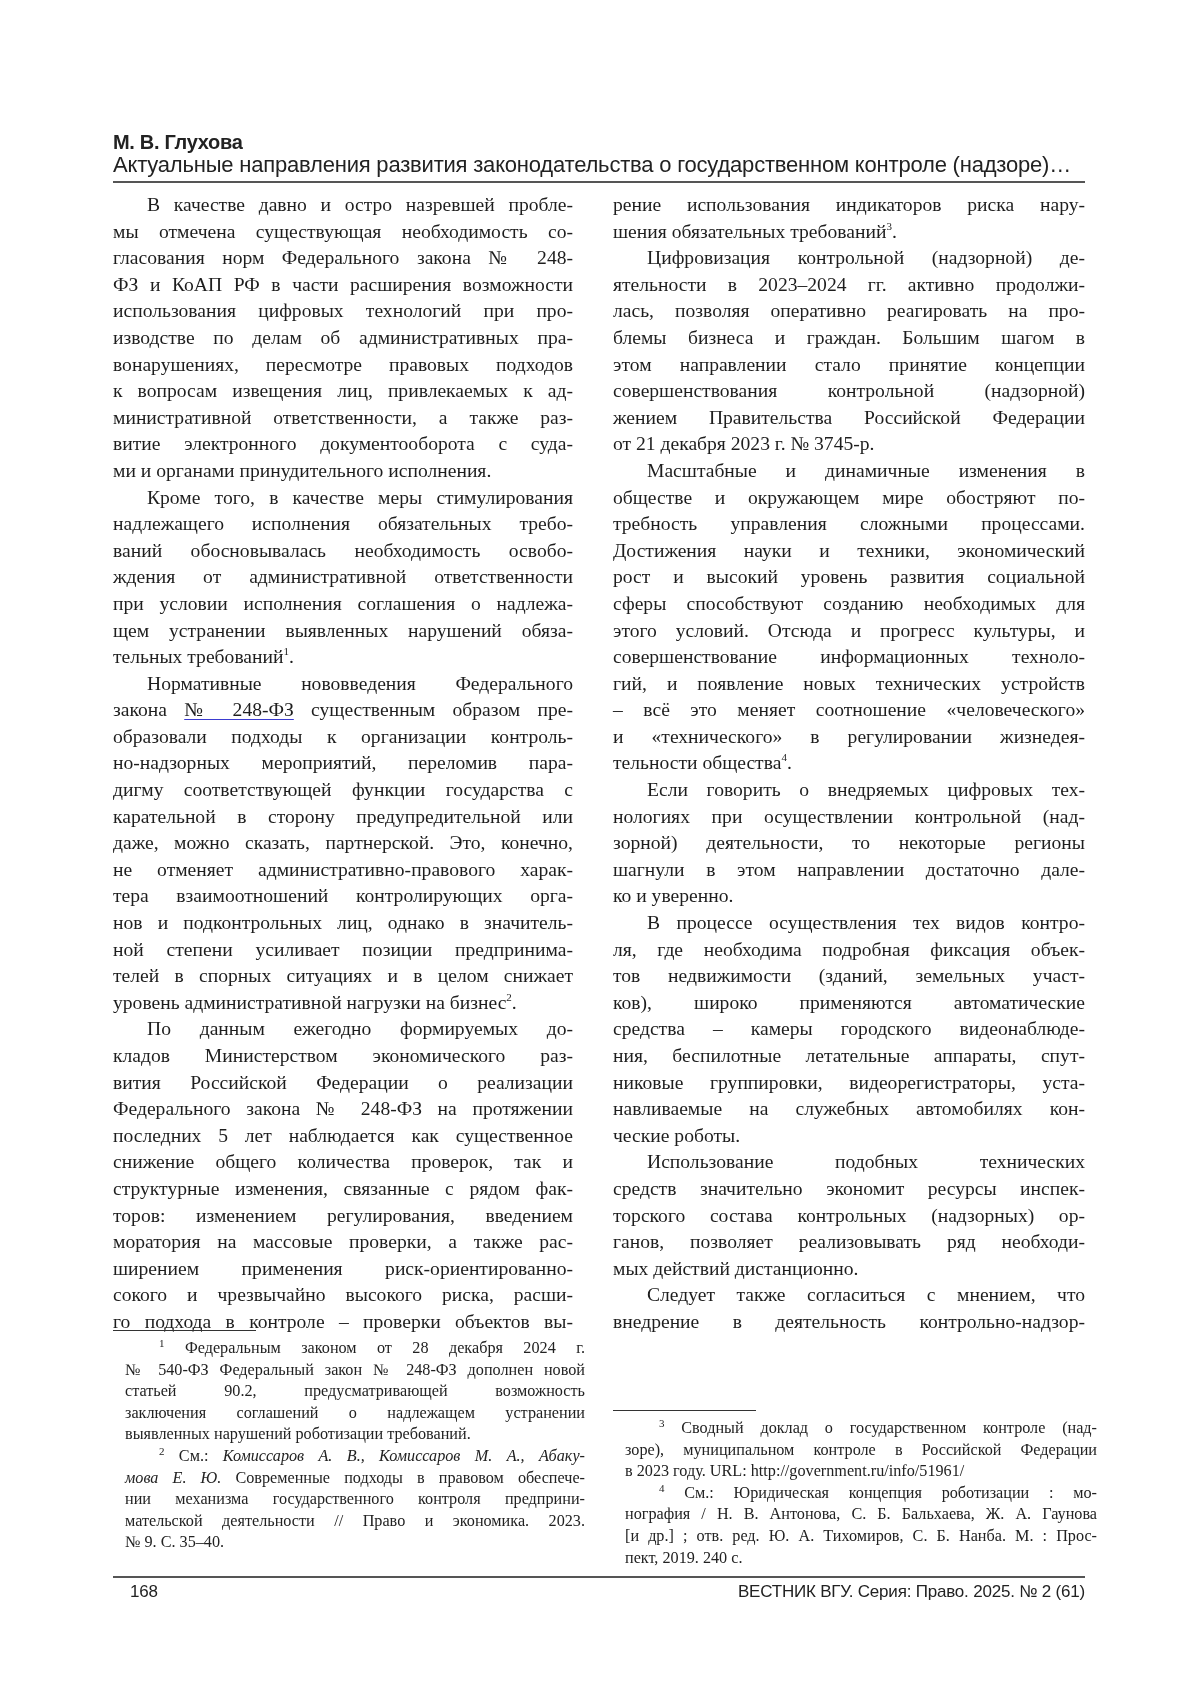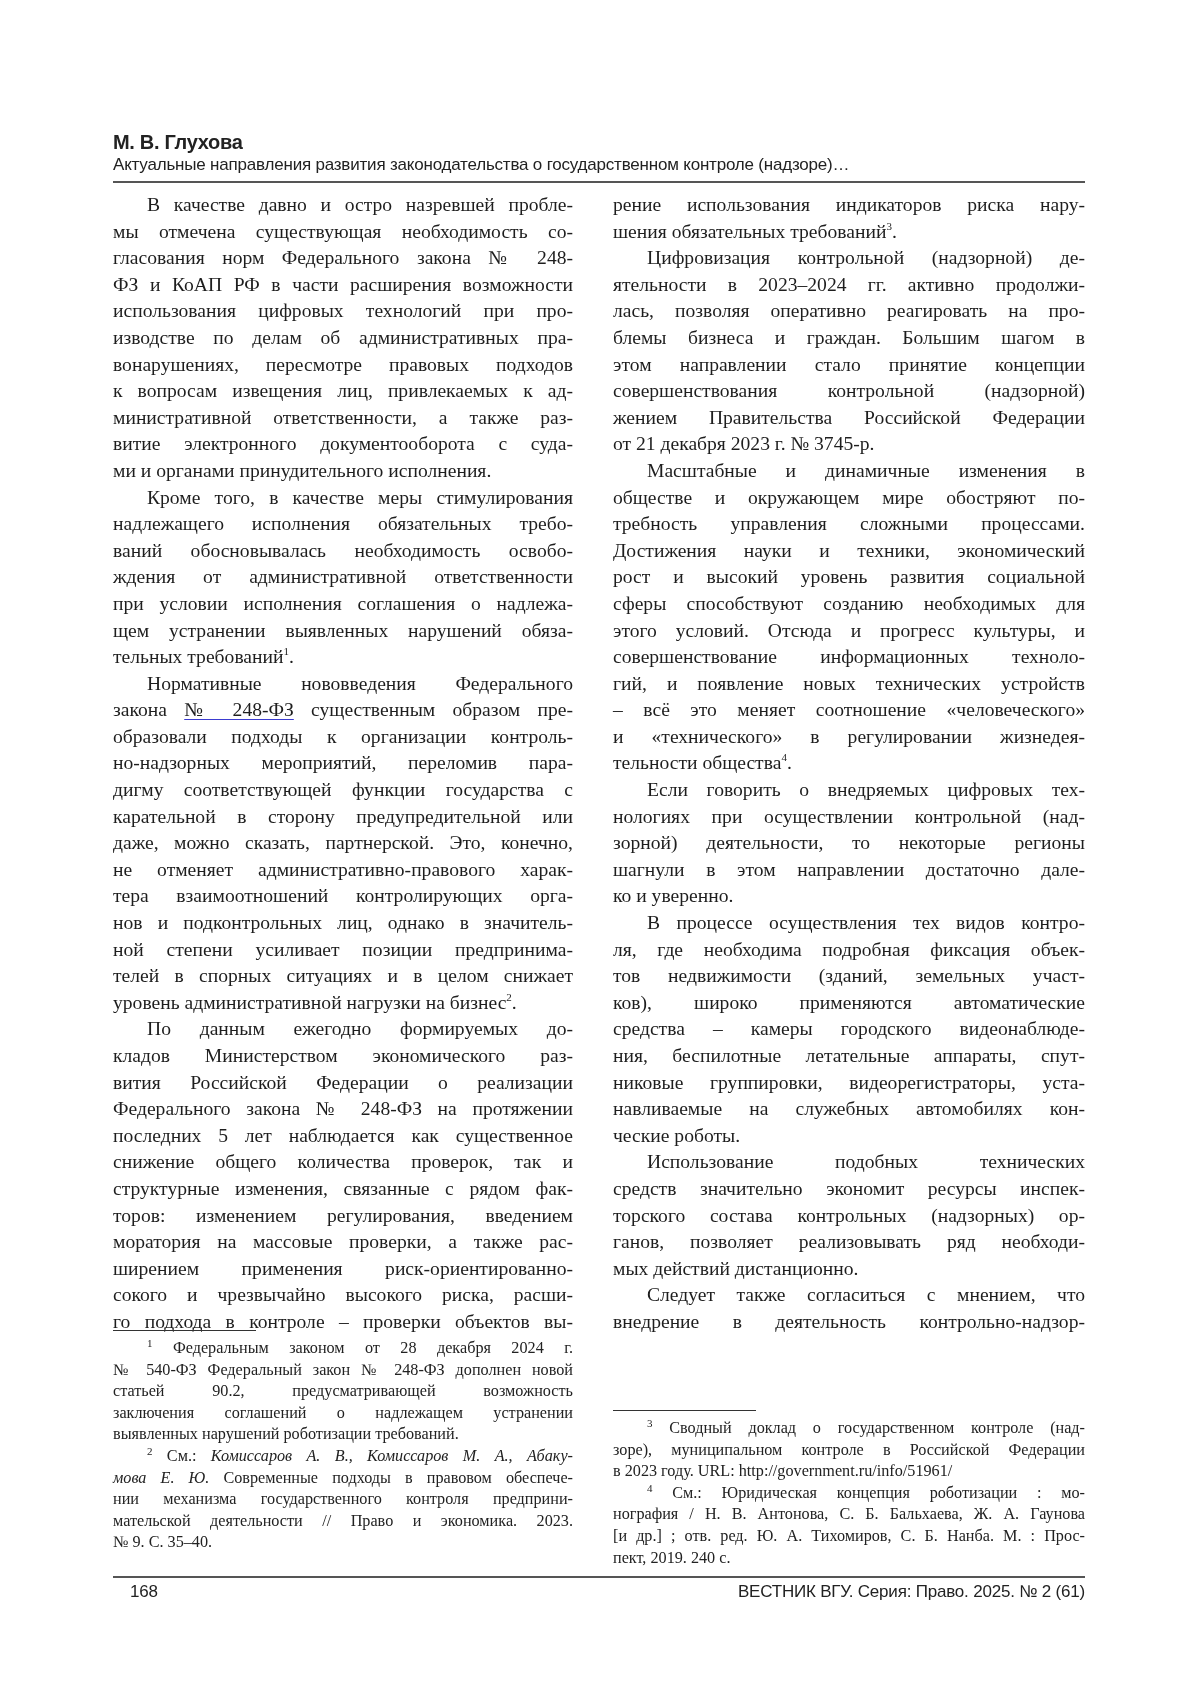--- a/index.html
+++ b/index.html
@@ -1,36 +1,36 @@
 <!DOCTYPE html>
 <html><head>
 <meta charset="utf-8">
 <style>
   html, body { margin: 0; padding: 0; background: #ffffff; }
   body { width: 1200px; height: 1697px; position: relative; overflow: hidden; color: #1a1a1a; }
   .page { position: absolute; left: 0; top: 0; width: 1200px; height: 1697px; }
 
   .running-head { position: absolute; left: 113px; top: 131px; width: 972px; }
   .rh-author { font-family: "Liberation Sans", sans-serif; font-weight: bold; font-size: 20px; letter-spacing: -0.3px; line-height: 22px; color: #222; }
-  .rh-title { font-family: "Liberation Sans", sans-serif; font-size: 17px; line-height: 24px; color: #222; letter-spacing: -0.2px; white-space: nowrap; }
+  .rh-title { font-family: "Liberation Sans", sans-serif; font-size: 22px; line-height: 24px; color: #222; letter-spacing: -0.2px; white-space: nowrap; }
   .rule-top { position: absolute; left: 113px; top: 181px; width: 972px; height: 0; border-top: 2px solid #555; }
 
   .col { position: absolute; top: 192px; width: 460px; font-family: "Liberation Serif", serif; font-size: 19.6px; line-height: 26.6px; color: #1e1e1e; }
   .col-left { left: 113px; }
   .col-right { left: 613px; width: 472px; }
   .col p { margin: 0; text-align: justify; text-indent: 34px; hyphens: manual; }
   .col p.cont { text-indent: 0; }
   .ln { display: block; text-align: justify; text-align-last: justify; white-space: nowrap; }
   .ln.last { text-align-last: left; }
   .ln.ind { padding-left: 34px; }
   sup { font-size: 11px; vertical-align: super; line-height: 0; }
   a.link { color: inherit; text-decoration: underline; text-decoration-color: #3b3bd0; text-underline-offset: 3px; }
 
   .fn-rule { position: absolute; width: 143px; height: 0; border-top: 1.5px solid #333; }
-  .fn { position: absolute; font-family: "Liberation Serif", serif; font-size: 16.2px; line-height: 21.6px; color: #222; }
+  .fn { position: absolute; font-family: "Liberation Serif", serif; font-size: 16.2px; line-height: 21.6px; color: #222; margin-left: 12px; }
   .fn .ln.ind { padding-left: 34px; }
   .fn em { font-style: italic; }
 
   .rule-bottom { position: absolute; left: 113px; top: 1576px; width: 972px; height: 0; border-top: 2px solid #555; }
   .folio { position: absolute; top: 1580px; font-family: "Liberation Sans", sans-serif; font-size: 17px; line-height: 24px; color: #222; letter-spacing: -0.2px; }
   .folio-left { left: 130px; }
   .folio-right { right: 115px; }
 </style>
 </head>
 <body>

